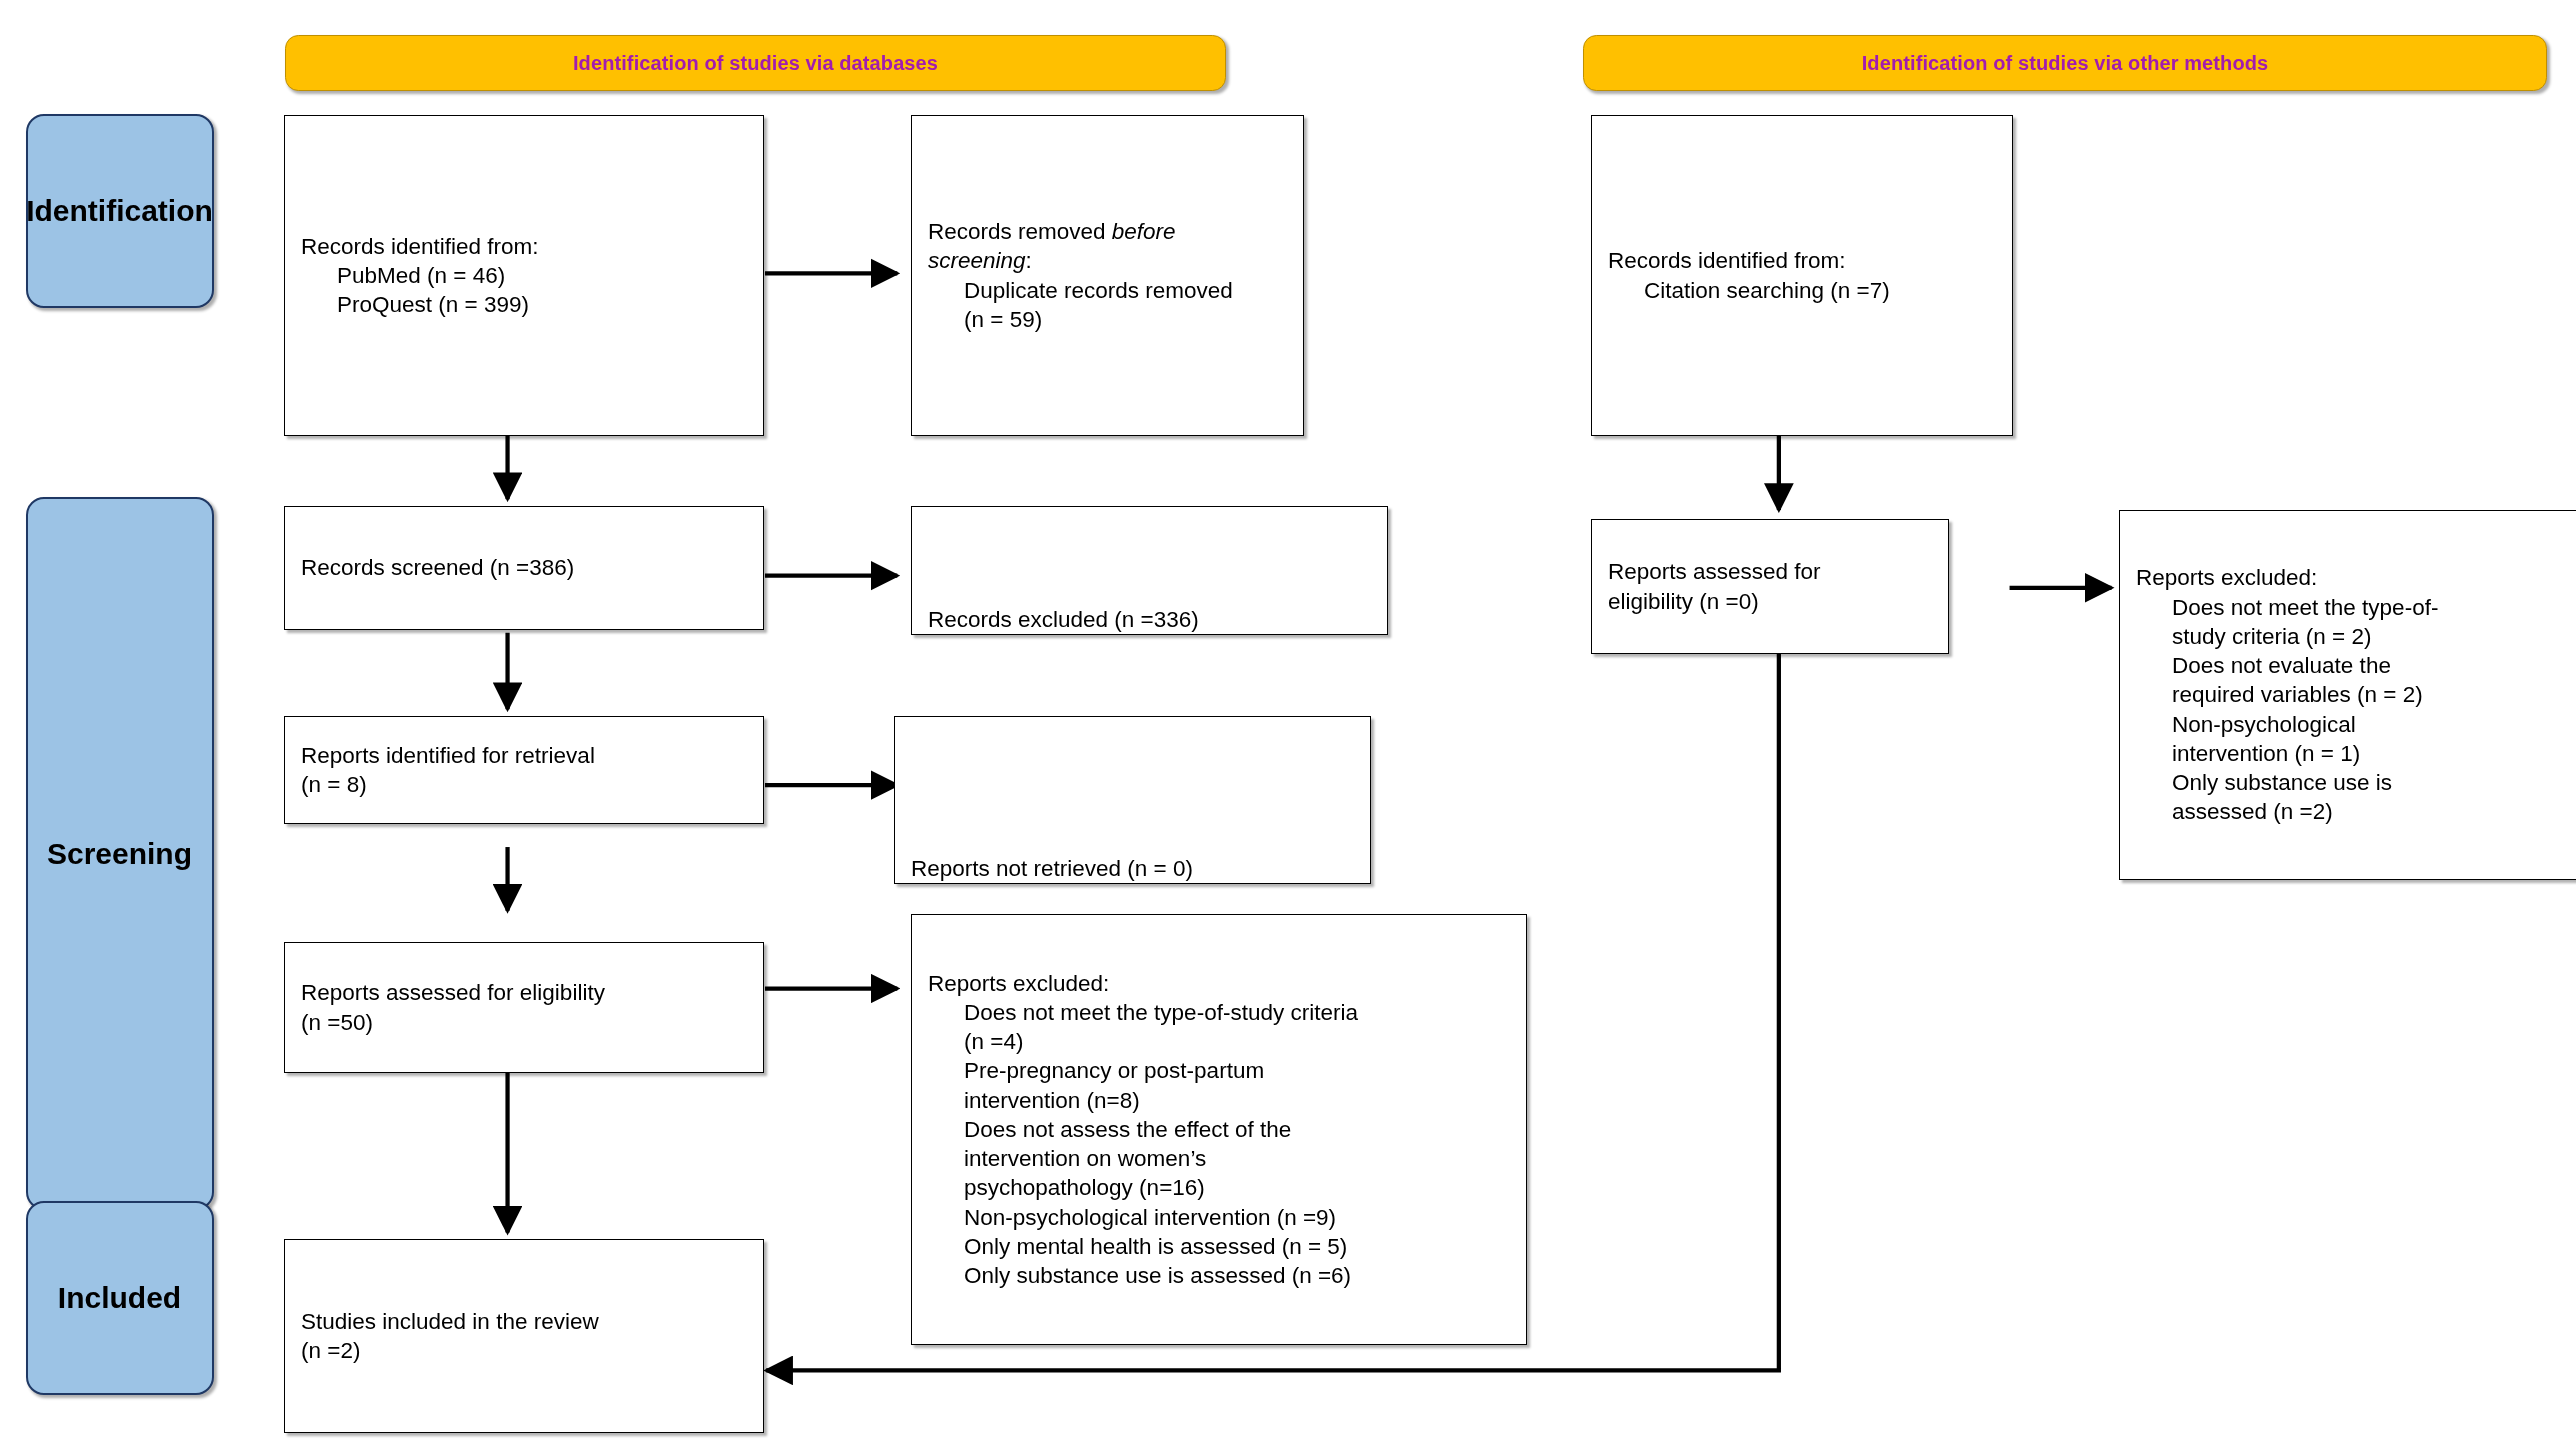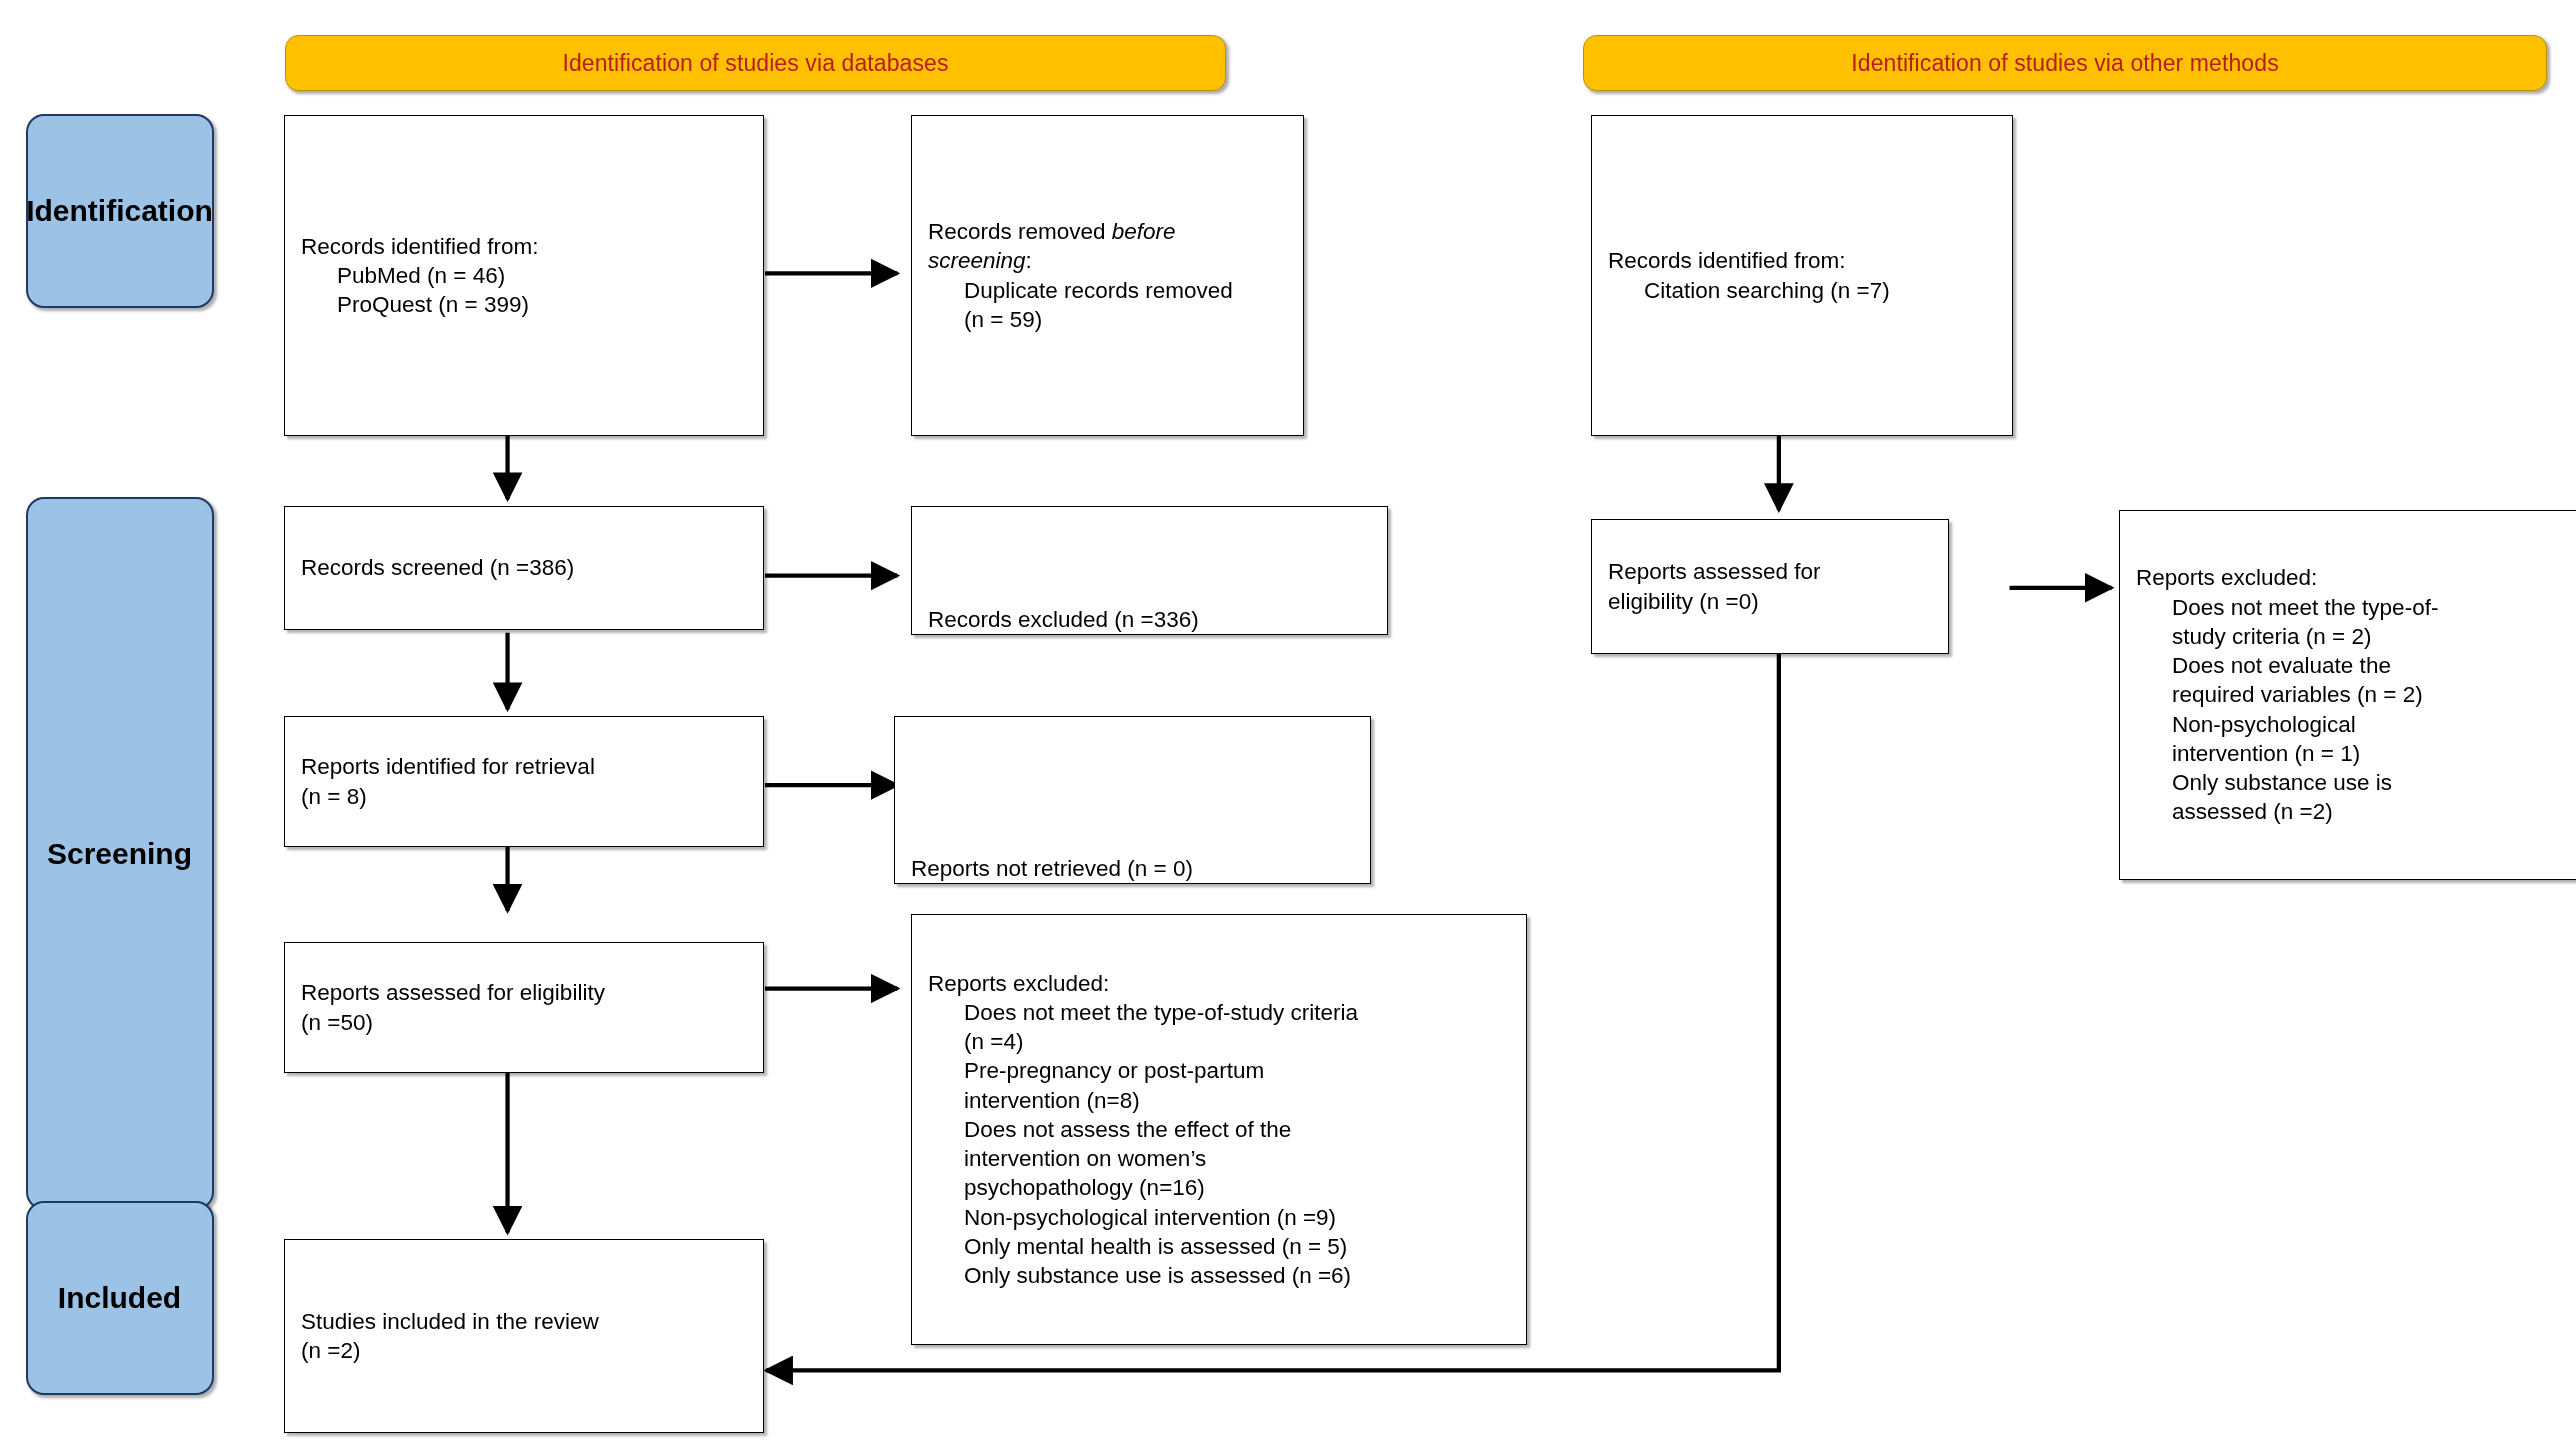--- a/index.html
+++ b/index.html
@@ -24,23 +24,23 @@
     background: #ffc000;
     border: 1.8px solid #bf8f00;
     border-radius: 13.4px;
     box-shadow: 2.4px 2.4px 3px rgba(0,0,0,0.32);
     display: flex;
     align-items: center;
     justify-content: center;
     box-sizing: border-box;
   }
   .stage-bar span {
-    font-weight: normal;
-    font-size: 23px;
-    color: #b91c1c;
+    font-weight: bold;
+    font-size: 20px;
+    color: #a21caf;
     letter-spacing: 0.1px;
     white-space: nowrap;
   }
 
   
   .phase-pill {
     position: absolute;
     background: #9cc3e5;
     border: 2.4px solid #1f3864;
     border-radius: 18px;
@@ -172,21 +172,21 @@
         <span class="ln">Records screened (n =386)</span>
       </div>
   </div>
 
   <div class="flow-box" style="left:911px; top:506px; width:477px; height:129px;align-items:flex-end;">
     <div class="box-text">
         <span class="ln">Records excluded (n =336)</span>
       </div>
   </div>
 
-  <div class="flow-box" style="left:284px; top:716px; width:480px; height:131px;">
+  <div class="flow-box" style="left:284px; top:716px; width:480px; height:108px;">
     <div class="box-text">
         <span class="ln">Reports identified for retrieval</span>
         <span class="ln">(n = 8)</span>
       </div>
   </div>
 
   <div class="flow-box" style="left:894px; top:716px; width:477px; height:168px;align-items:flex-end;">
     <div class="box-text">
         <span class="ln">Reports not retrieved (n = 0)</span>
       </div>

